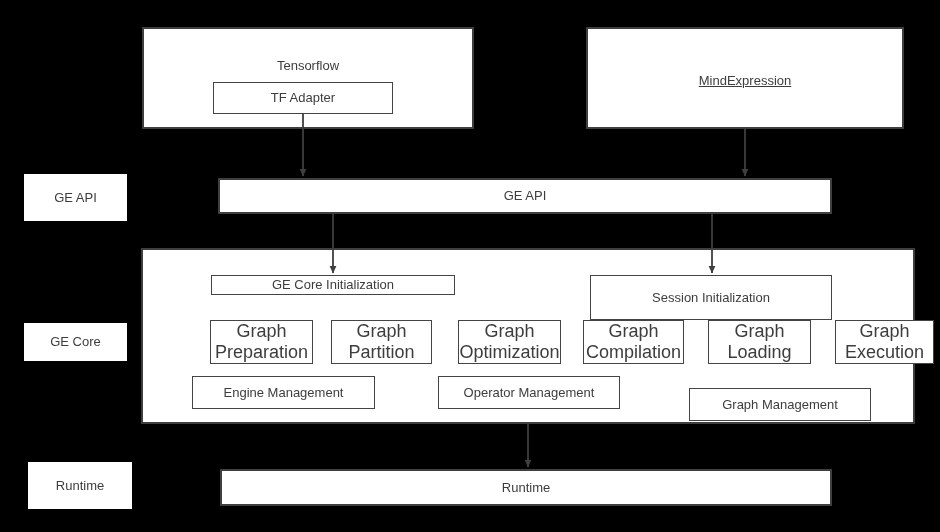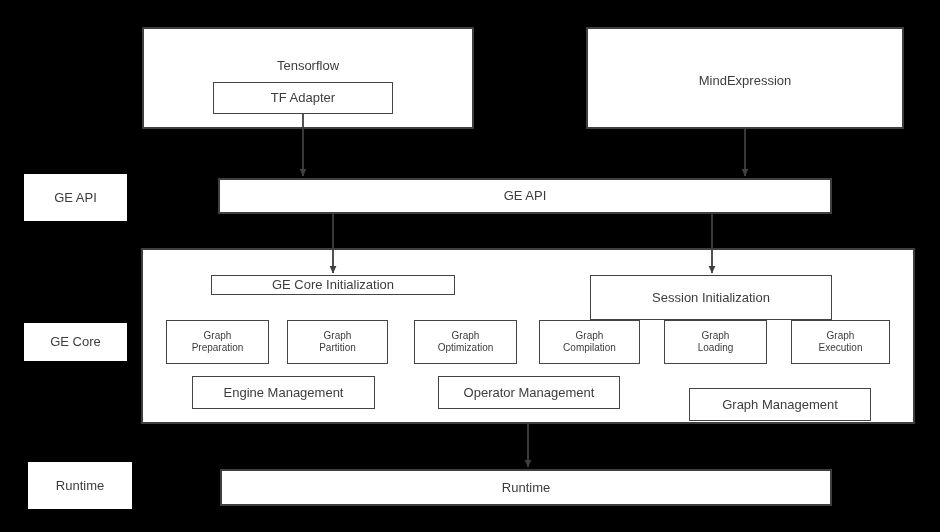--- a/index.html
+++ b/index.html
@@ -48,21 +48,21 @@
   }
   .group-title {
     position: absolute;
     left: 0;
     right: 0;
     text-align: center;
     color: #3d3d3d;
     font-size: 13px;
   }
   .fs13 { font-size: 13px; }
-  .fs12 { font-size: 10px; }
+  .fs12 { font-size: 18px; margin-left: 44px; }
 
   
   #wires {
     position: absolute;
     left: 0;
     top: 0;
     width: 940px;
     height: 532px;
     pointer-events: none;
   }
@@ -78,21 +78,21 @@
   <div class="box stage-label" style="left:24px;  top:323px; width:103px; height:38px;">GE Core</div>
 
   <div class="box stage-label" style="left:28px;  top:462px; width:104px; height:47px;">Runtime</div>
 
   <div class="box framed group" style="left:142px; top:27px; width:332px; height:102px;">
     <span class="group-title" style="top:29px;">Tensorflow</span>
   </div>
   <div class="box framed-thin fs13" style="left:213px; top:82px; width:180px; height:32px;">TF Adapter</div>
 
   <div class="box framed group" style="left:586px; top:27px; width:318px; height:102px;">
-    <span class="group-title" style="top:44px;">MindExpression</span>
+    <span class="group-title" style="top:44px;text-decoration:underline;">MindExpression</span>
   </div>
 
   <div class="box framed fs13" style="left:218px; top:178px; width:614px; height:36px;">GE API</div>
 
   <div class="box framed" style="left:141px; top:248px; width:774px; height:176px;"></div>
 
   <div class="box framed-thin fs13" style="left:211px; top:275px; width:244px; height:20px;">GE Core Initialization</div>
   <div class="box framed-thin fs13" style="left:590px; top:275px; width:242px; height:45px;">Session Initialization</div>
 
   <div class="box framed-thin fs12" style="left:166px; top:320px; width:103px; height:44px;">Graph

